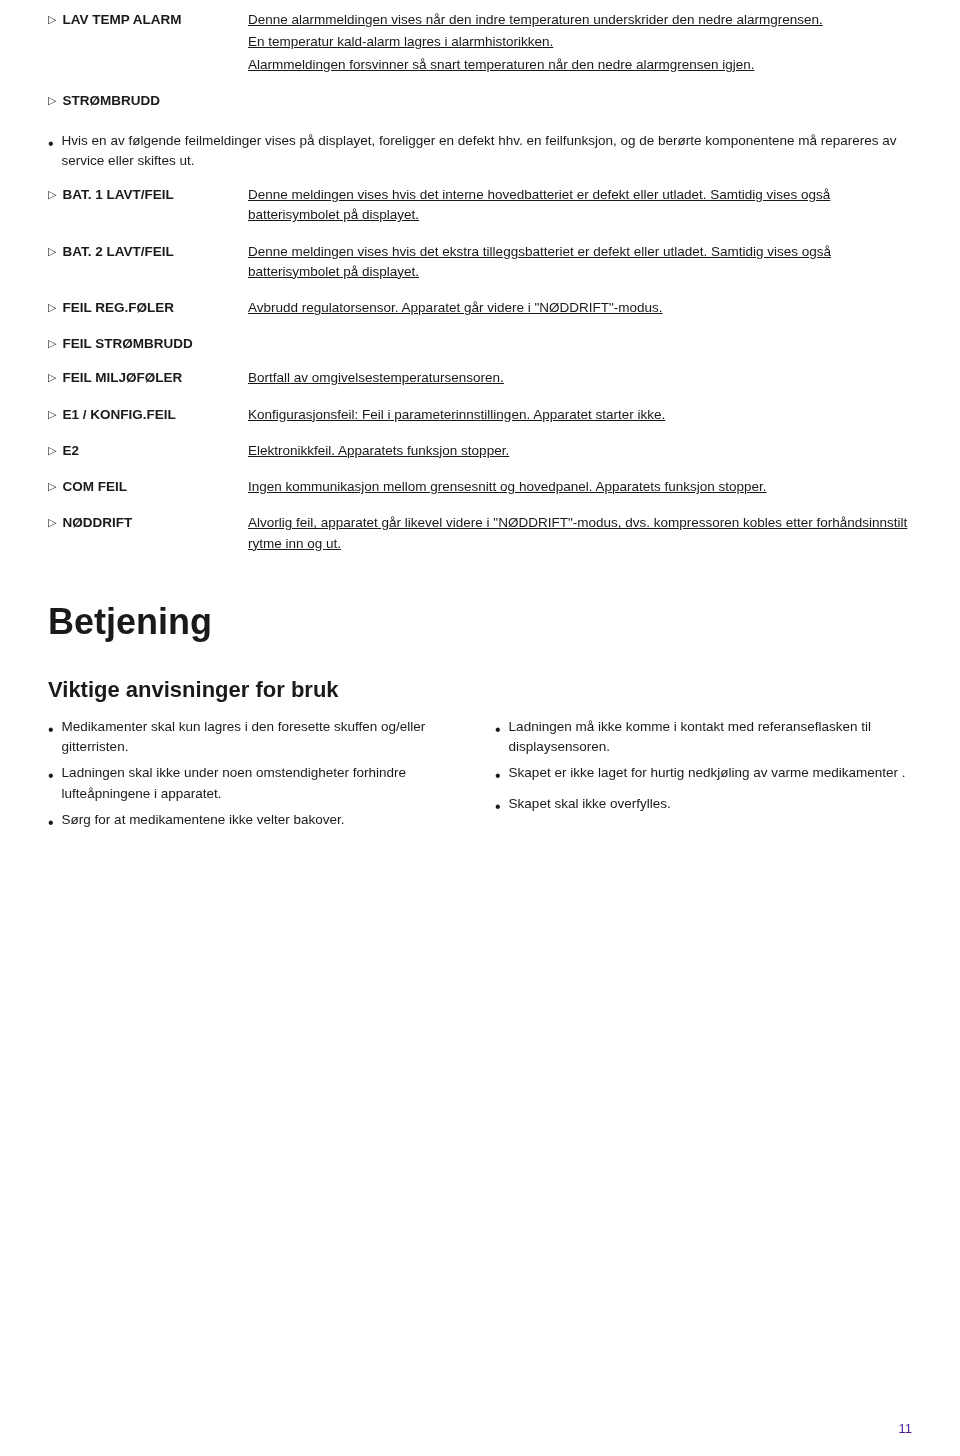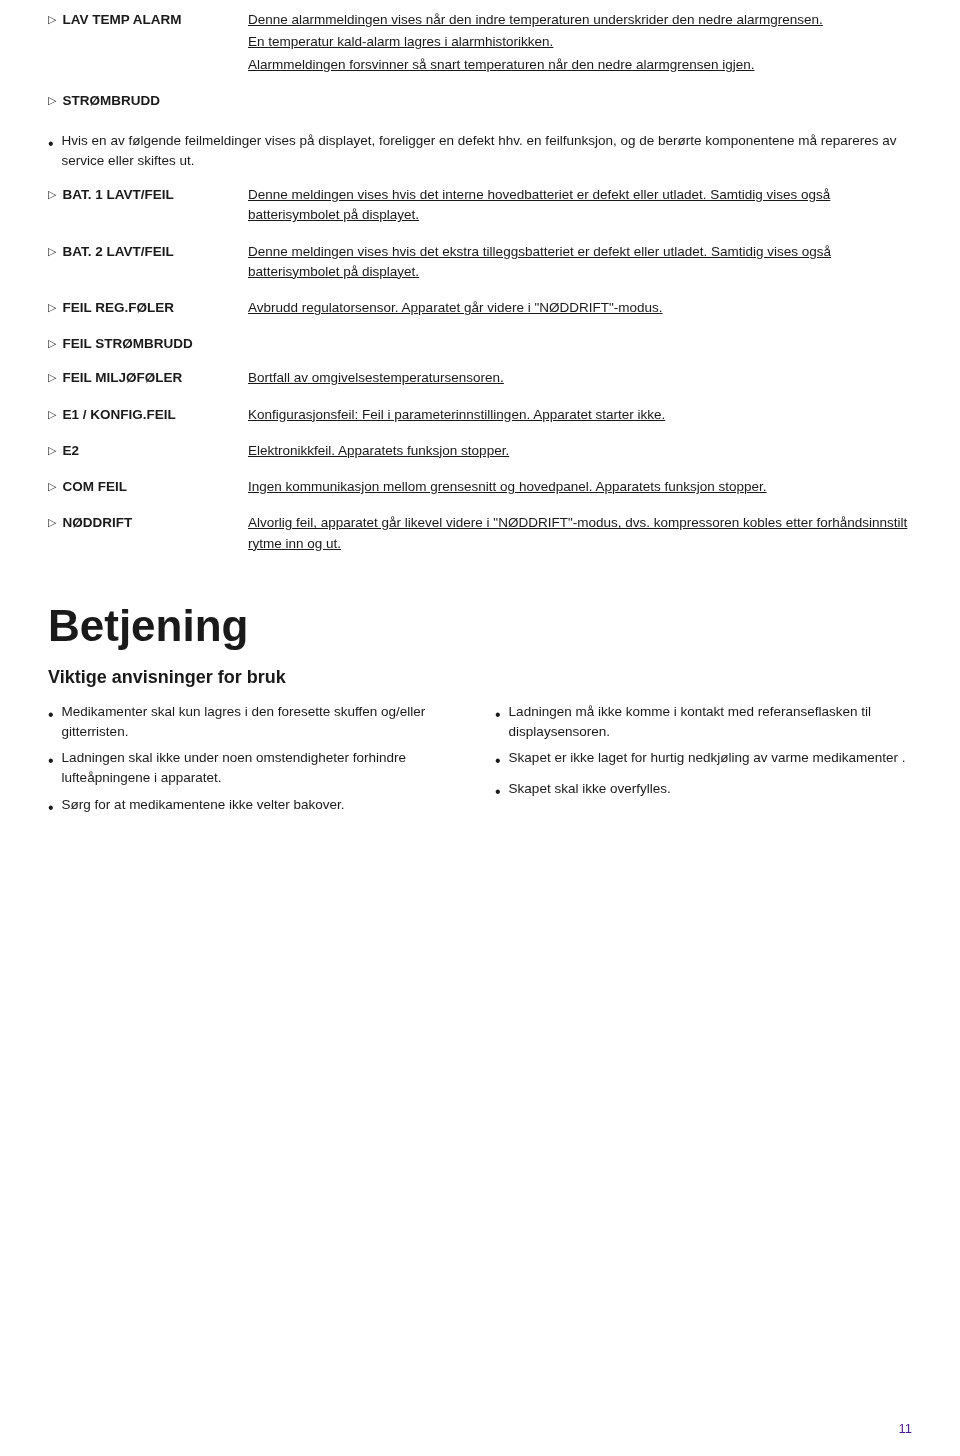--- a/index.html
+++ b/index.html
@@ -73,30 +73,30 @@
     }
 
     .info-block .bullet {
       margin-right: 8px;
       margin-top: 1px;
       font-size: 16px;
       flex-shrink: 0;
     }
 
     .section-heading {
-      font-size: 44px;
+      font-size: 36px;
       font-weight: 700;
       color: #1a1a1a;
       margin-top: 30px;
-      margin-bottom: 14px;
+      margin-bottom: 34px;
       line-height: 1.2;
     }
 
     .sub-heading {
-      font-size: 18px;
+      font-size: 22px;
       font-weight: 700;
       margin-bottom: 14px;
       margin-top: 4px;
     }
 
     .two-col {
       display: flex;
       flex-direction: row;
       gap: 30px;
       margin-top: 4px;

